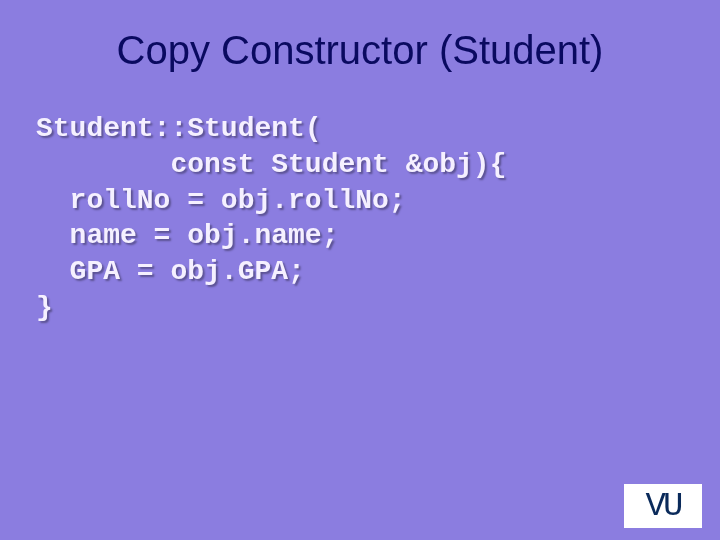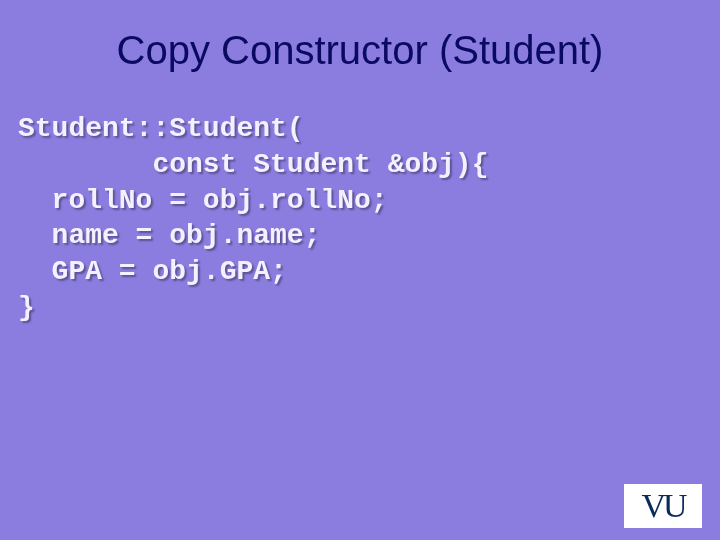--- a/index.html
+++ b/index.html
@@ -28,35 +28,35 @@
     padding-top: 28px;
     letter-spacing: 0px;
   }
   .code-block {
     font-family: 'Courier New', Courier, monospace;
     font-size: 28px;
     font-weight: bold;
     color: #f5f0ff;
     text-shadow: 2px 2px 2px rgba(0,0,0,0.35);
     white-space: pre;
-    margin-left: 18px;
+    margin-left: 36px;
     margin-top: 38px;
     line-height: 1.28;
   }
   .logo {
     position: absolute;
     right: 18px;
     bottom: 12px;
     width: 78px;
     height: 44px;
     background: #ffffff;
     display: flex;
     align-items: center;
     justify-content: center;
-    font-family: Liberation Serif, serif;
+    font-family: Liberation Mono, monospace;
     font-size: 34px;
     font-weight: 400;
     color: #0a2a5a;
     letter-spacing: -3px;
   }
 </style>
 </head>
 <body>
 
 <div class="slide">

